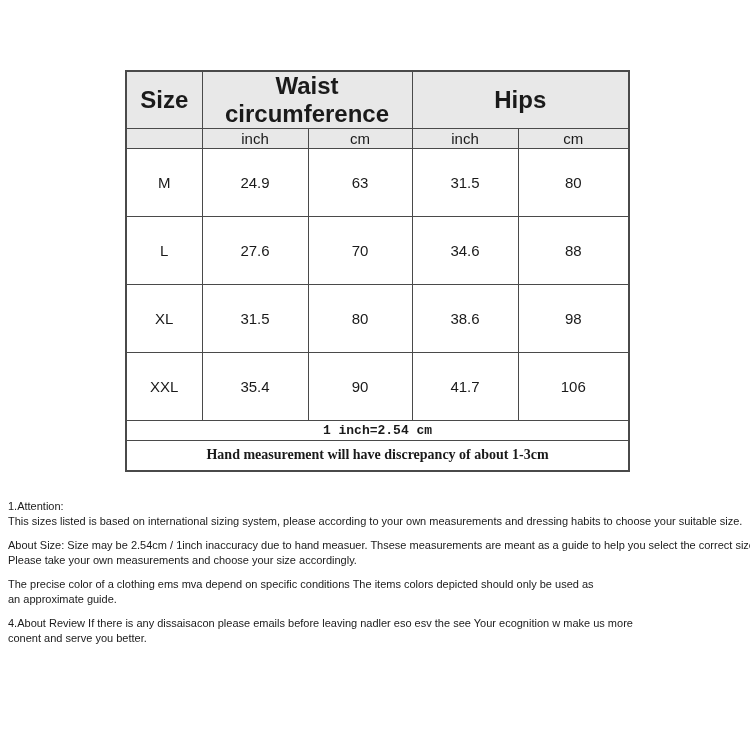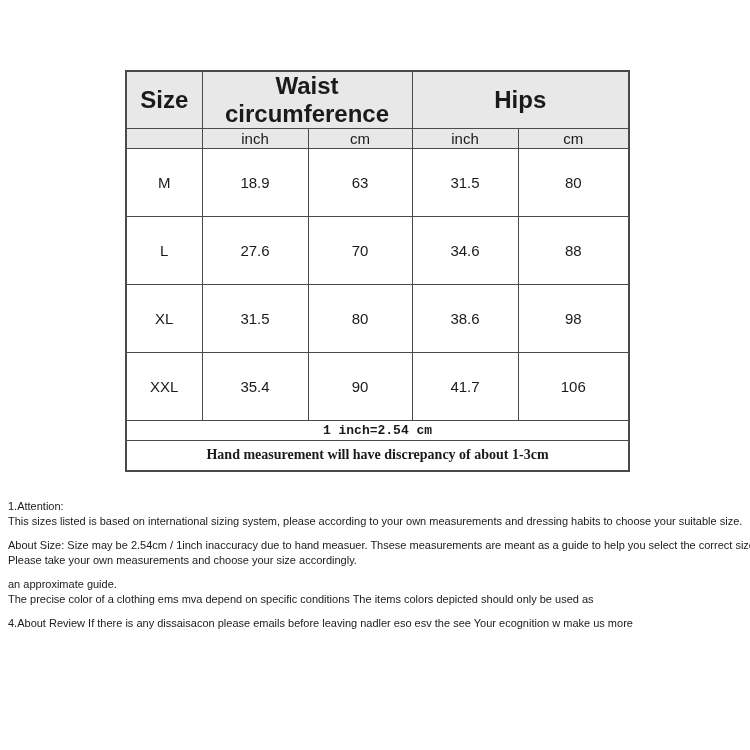--- a/index.html
+++ b/index.html
@@ -96,21 +96,21 @@
       <tr class="sub-header-row">
         <td></td>
         <td>inch</td>
         <td>cm</td>
         <td>inch</td>
         <td>cm</td>
       </tr>
 
       <tr class="data-row">
         <td>M</td>
-        <td>18.9</td>
+        <td>24.9</td>
         <td>63</td>
         <td>31.5</td>
         <td>80</td>
       </tr>
       <tr class="data-row">
         <td>L</td>
         <td>27.6</td>
         <td>70</td>
         <td>34.6</td>
         <td>88</td>
@@ -142,21 +142,22 @@
   <div class="notes">
     <div class="note-para">
       <div class="note-line">1.Attention:</div>
       <div class="note-line">This sizes listed is based on international sizing system, please according to your own measurements and dressing habits to choose your suitable size.</div>
     </div>
     <div class="note-para">
       <div class="note-line">About Size: Size may be 2.54cm / 1inch inaccuracy due to hand measuer. Thsese measurements are meant as a guide to help you select the correct size.</div>
       <div class="note-line">Please take your own measurements and choose your size accordingly.</div>
     </div>
     <div class="note-para">
+      <div class="note-line">The precise color of a clothing ems mva depend on specific conditions The items colors depicted should only be used as</div>
       <div class="note-line">an approximate guide.</div>
-      <div class="note-line">The precise color of a clothing ems mva depend on specific conditions The items colors depicted should only be used as</div>
     </div>
     <div class="note-para">
       <div class="note-line">4.About Review If there is any dissaisacon please emails before leaving nadler eso esv the see Your ecognition w make us more</div>
+      <div class="note-line">conent and serve you better.</div>
     </div>
   </div>
 
 </div>
 
 </body></html>

